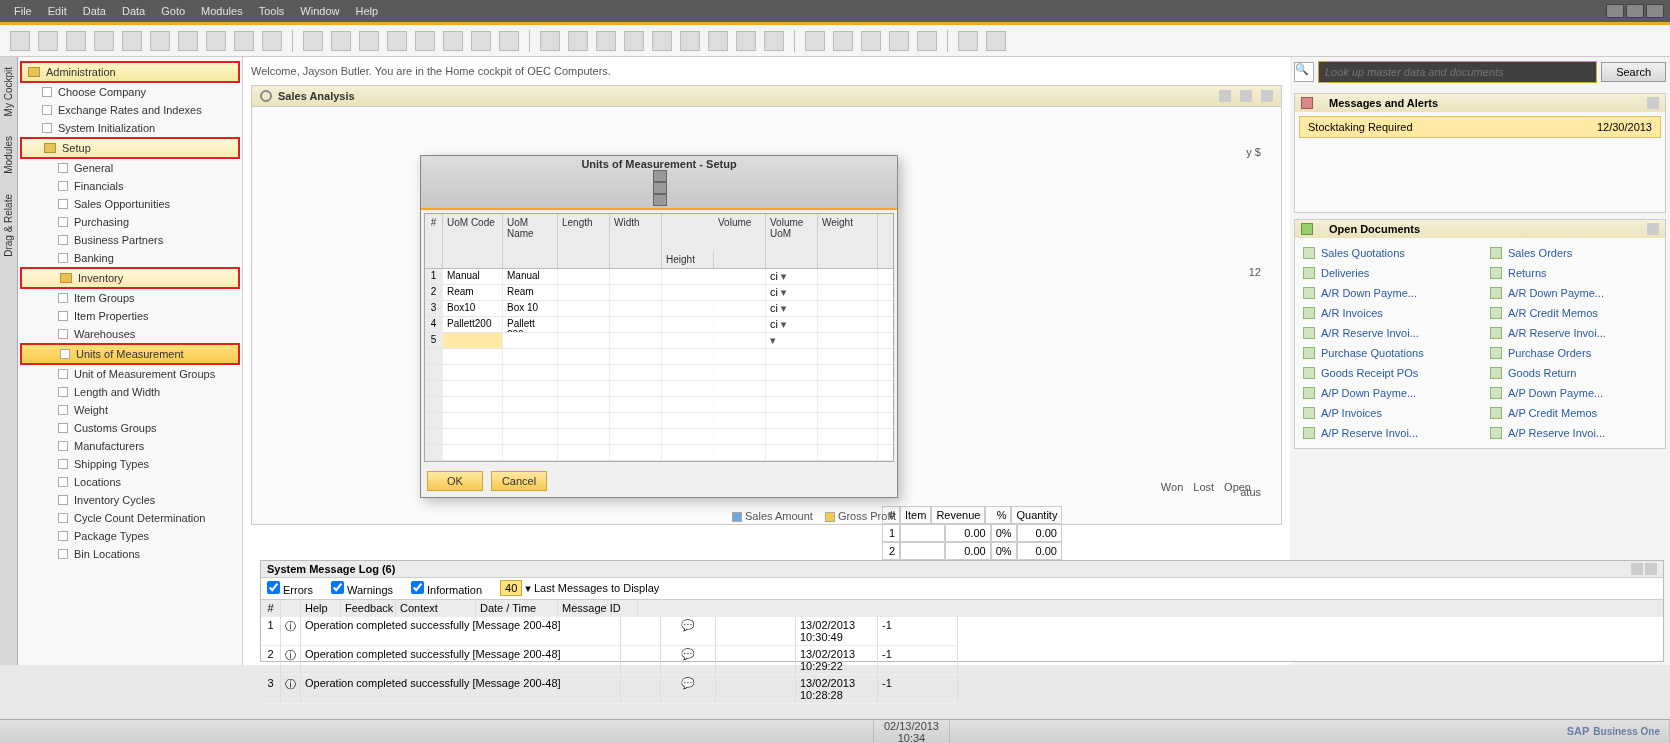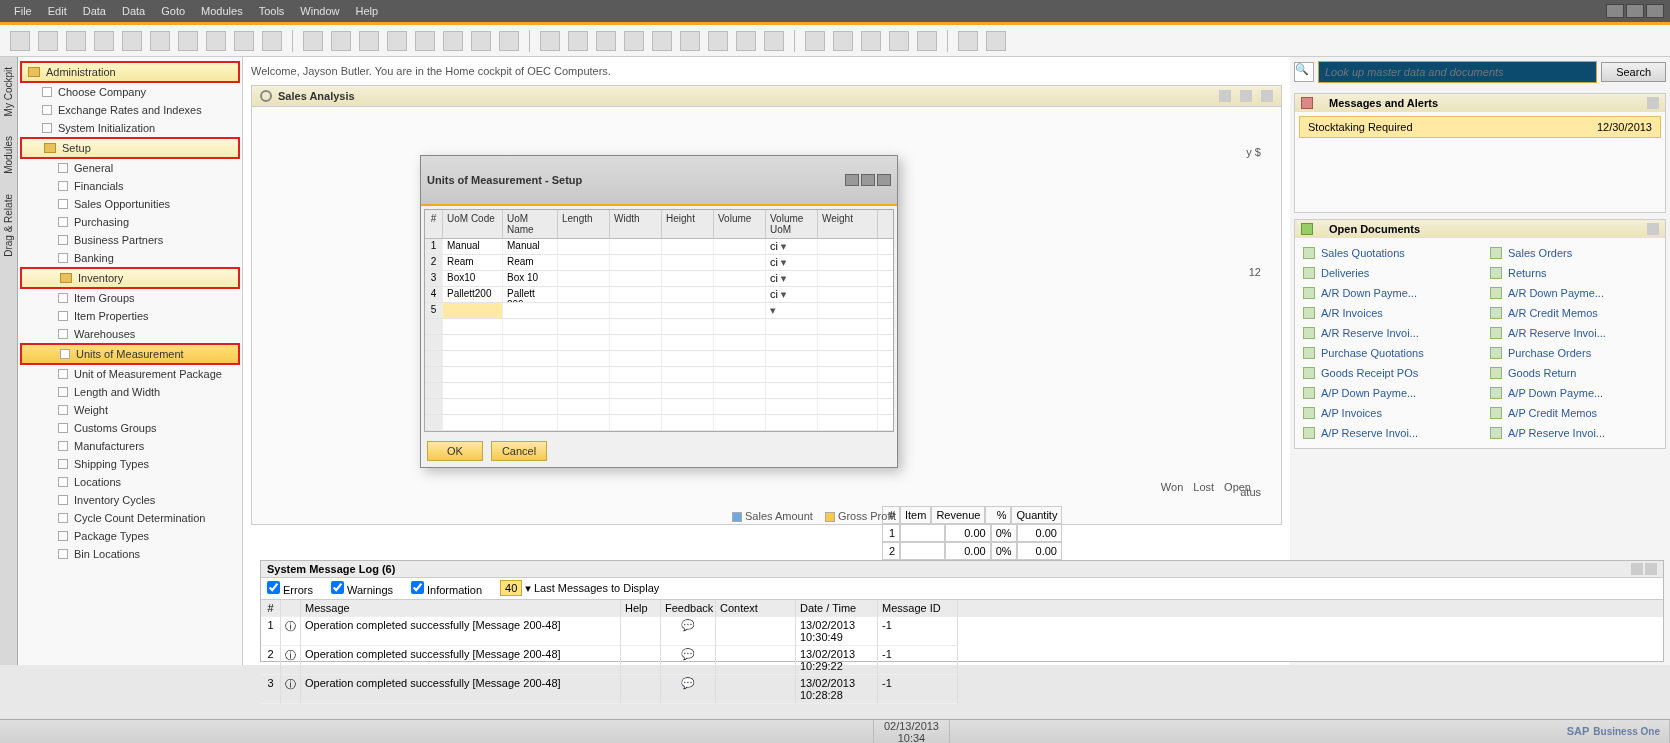--- a/index.html
+++ b/index.html
@@ -43,35 +43,35 @@
 .center { flex:1; background:#fff; position:relative; padding:6px 8px; }
 .welcome { color:#555; padding:2px 0 8px; }
 .sales-panel { background:#fafafa; border:1px solid #ccc; }
 .sales-hdr { background:linear-gradient(#f4efd7,#eae3bb); padding:4px 8px; font-weight:bold; color:#333; border-bottom:1px solid #ccc; display:flex; align-items:center; gap:6px; }
 .sales-hdr .ic { width:12px; height:12px; border:2px solid #888; border-radius:50%; }
 .sales-hdr .sp { flex:1; }
 .sales-hdr .ctl { width:12px; height:12px; background:#ccc; margin-left:3px; }
 
 
 .dialog { position:absolute; left:420px; top:155px; width:478px; background:#f0f0f0; border:1px solid #888; box-shadow:4px 4px 12px rgba(0,0,0,.25); z-index:50;}
-.dlg-title { background:linear-gradient(#dcdcdc,#c8c8c8); padding:18px 6px; font-weight:bold; color:#333; display:flex; align-items:center; }
+.dlg-title { background:linear-gradient(#dcdcdc,#c8c8c8); padding:2px 6px; font-weight:bold; color:#333; display:flex; align-items:center;flex-direction:column; }
 .dlg-title .sp{flex:1;}
 .dlg-title .wbtn{width:14px;height:12px;background:#999;margin-left:2px;border:1px solid #666;}
 .dlg-accent{height:2px;background:#f5a623;}
 .grid{background:#fff;border:1px solid #aaa;margin:3px;}
 .grid-hdr{display:flex;background:#ebebeb;border-bottom:1px solid #bbb;}
 .grid-hdr div{padding:3px 4px;border-right:1px solid #ccc;font-size:10px;color:#333;}
 .grid-row{display:flex;border-bottom:1px solid #e5e5e5;height:16px;}
 .grid-row div{padding:1px 4px;border-right:1px solid #eee;font-size:10px;overflow:hidden;}
 .c-n{width:18px;background:#ebebeb;text-align:center;}
 .c-code{width:60px;}
 .c-name{width:55px;}
 .c-len{width:52px;}
 .c-wid{width:52px;}
-.c-hei{width:52px;}
+.c-hei{width:52px;margin-top:37px;}
 .c-vol{width:52px;}
 .c-vu{width:52px;}
 .c-wei{width:60px;}
 .dd{width:10px;text-align:right;color:#555;}
 .dlg-btns{padding:6px;display:flex;gap:8px;}
 .dlg-btns button{width:56px;height:20px;background:linear-gradient(#ffe9a3,#f6c94f);border:1px solid #c9a83b;color:#333;cursor:pointer;}
 
 
 .bg-table{position:absolute;left:630px;top:420px;width:180px;font-size:10px;}
 .bg-table .hdr,.bg-table .r{display:flex;}
@@ -80,21 +80,21 @@
 .bg-legend .sw{display:inline-block;width:10px;height:10px;border:1px solid #aaa;vertical-align:middle;margin-right:3px;}
 .bg-status{position:absolute;right:20px;top:400px;color:#555;}
 .bg-legend2{position:absolute;right:30px;top:510px;display:flex;gap:10px;font-size:10px;color:#555;}
 .bg-footer{position:absolute;left:470px;bottom:6px;right:10px;display:flex;align-items:center;justify-content:flex-end;gap:10px;font-size:10px;color:#555;}
 .refresh-btn{padding:2px 8px;background:#eee;border:1px solid #aaa;}
 
 
 .right{width:380px;padding:0 4px;background:#f4f4f4;display:flex;flex-direction:column;gap:6px;}
 .search-row{display:flex;gap:4px;padding:4px 0;align-items:center;}
 .search-row .sbtn{width:20px;height:20px;background:#fff;border:1px solid #aaa;}
-.search-row input{flex:1;height:22px;background:#0c4a6e;border:1px solid #c9a83b;padding:0 6px;color:#b89545;font-style:italic;}
+.search-row input{flex:1;height:22px;background:#404040;border:1px solid #c9a83b;padding:0 6px;color:#b89545;font-style:italic;}
 .search-row .go{padding:3px 14px;background:linear-gradient(#f0f0f0,#d8d8d8);border:1px solid #999;}
 
 .panel{background:#fafafa;border:1px solid #ccc;}
 .panel-hdr{background:linear-gradient(#f4efd7,#eae3bb);padding:3px 6px;font-weight:bold;display:flex;align-items:center;gap:16px;}
 .panel-hdr .ic{width:12px;height:12px;background:#d88;border:1px solid #a55;}
 .panel-hdr .ic2{width:12px;height:12px;background:#9c6;border:1px solid #694;}
 .panel-hdr .sp{flex:1;}
 .alert-row{display:flex;padding:4px 8px;background:#ffe9a3;border:1px solid #e0c060;margin:4px;}
 .alert-row .sp{flex:1;}
 .docs-grid{display:grid;grid-template-columns:1fr 1fr;gap:2px 20px;padding:6px 8px;}
@@ -250,21 +250,21 @@
     <div class="nav-item nav-sub2">
         <span class="dicon"></span>
         <span>Warehouses</span>
       </div>
     <div class="nav-item nav-sub2 hl-sel">
         <span class="dicon"></span>
         <span>Units of Measurement</span>
       </div>
     <div class="nav-item nav-sub2">
         <span class="dicon"></span>
-        <span>Unit of Measurement Package</span>
+        <span>Unit of Measurement Groups</span>
       </div>
     <div class="nav-item nav-sub2">
         <span class="dicon"></span>
         <span>Length and Width</span>
       </div>
     <div class="nav-item nav-sub2">
         <span class="dicon"></span>
         <span>Weight</span>
       </div>
     <div class="nav-item nav-sub2">
@@ -656,21 +656,20 @@
     </div>
   <div class="syslog-filt">
     <label><input type="checkbox" checked="" style=""><span>Errors</span></label>
     <label><input type="checkbox" checked="" style=""><span>Warnings</span></label>
     <label><input type="checkbox" checked="" style=""><span>Information</span></label>
     <span><span class="cnt">40</span> ▾ <span>Last Messages to Display</span></span>
   </div>
   <div class="sl-hdr">
     <div class="sc-n">#</div>
       <div class="sc-i"></div>
-      <div class="sc-msg">Message</div>
       <div class="sc-help">Help</div>
       <div class="sc-fb">Feedback</div>
       <div class="sc-ctx">Context</div>
       <div class="sc-dt">Date / Time</div>
       <div class="sc-mid">Message ID</div>
   </div>
   <div class="sl-row">
       <div class="sc-n">1</div>
       <div class="sc-i">ⓘ</div>
       <div class="sc-msg">Operation completed successfully  [Message 200-48]</div>

